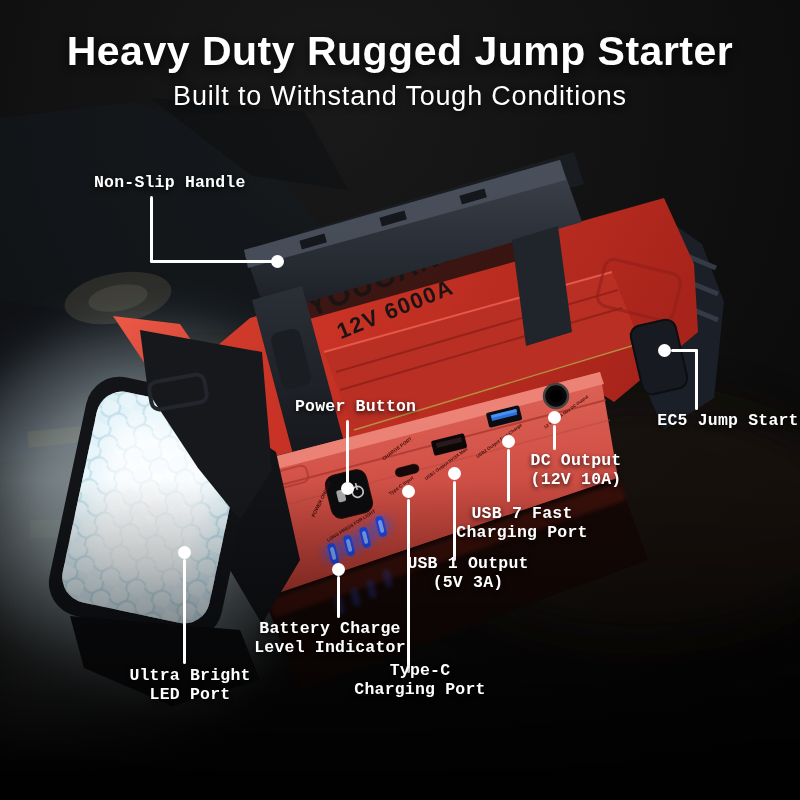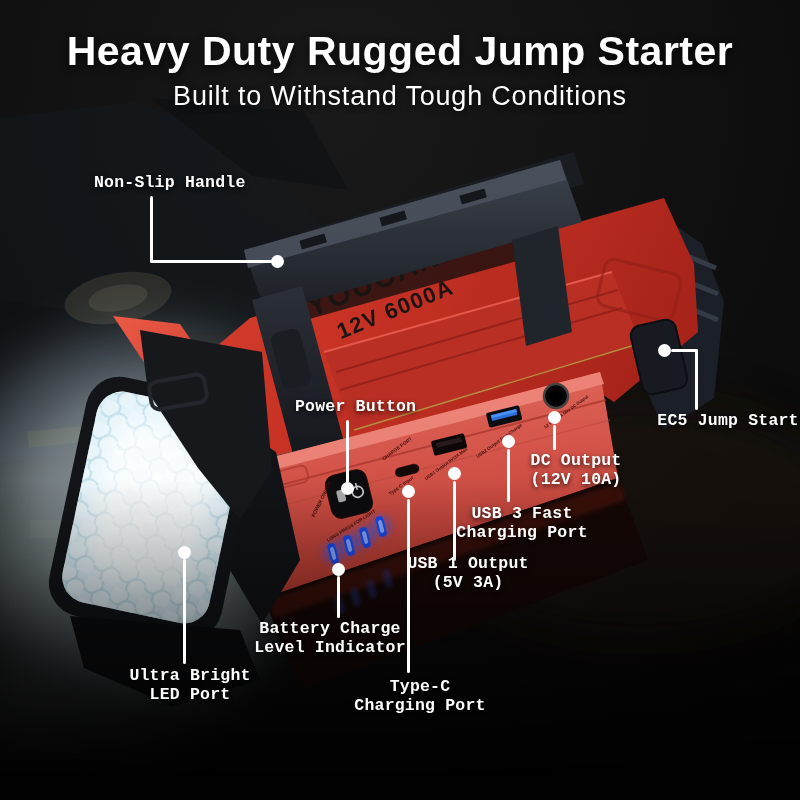--- a/index.html
+++ b/index.html
@@ -37,21 +37,21 @@
   #co-handle .seg.v{left:150px;top:196px;width:3px;height:66px;}
   #co-handle .seg.h{left:150px;top:260px;width:123px;height:3px;}
   #co-handle .dot{left:271px;top:255px;}
   
   #co-power .lbl{left:295px;top:397px;}
   #co-power .seg.v{left:346px;top:420px;width:3px;height:63px;}
   #co-power .dot{left:341px;top:482px;}
   
   #co-typec .dot{left:402px;top:485px;}
   #co-typec .seg.v{left:407px;top:499px;width:3px;height:174px;}
-  #co-typec .lbl{left:420px;top:677px;}
+  #co-typec .lbl{left:420px;top:661px;}
   
   #co-usb1 .dot{left:448px;top:467px;}
   #co-usb1 .seg.v{left:453px;top:481px;width:3px;height:80px;}
   #co-usb1 .lbl{left:468px;top:554px;}
   
   #co-usb2 .dot{left:502px;top:435px;}
   #co-usb2 .seg.v{left:507px;top:449px;width:3px;height:53px;}
   #co-usb2 .lbl{left:522px;top:504px;}
   
   #co-dc .dot{left:548px;top:411px;}
@@ -326,21 +326,21 @@
     <span class="lbl center">
       <span>DC Output</span><br>
       <span>(12V 10A)</span>
     </span>
   </div>
 
   <div class="callout" id="co-usb2">
     <span class="dot"></span>
     <span class="seg v"></span>
     <span class="lbl center">
-      <span>USB 3 Fast</span><br>
+      <span>USB 7 Fast</span><br>
       <span>Charging Port</span>
     </span>
   </div>
 
   <div class="callout" id="co-usb1">
     <span class="dot"></span>
     <span class="seg v"></span>
     <span class="lbl center">
       <span>USB 1 Output</span><br>
       <span>(5V 3A)</span>

